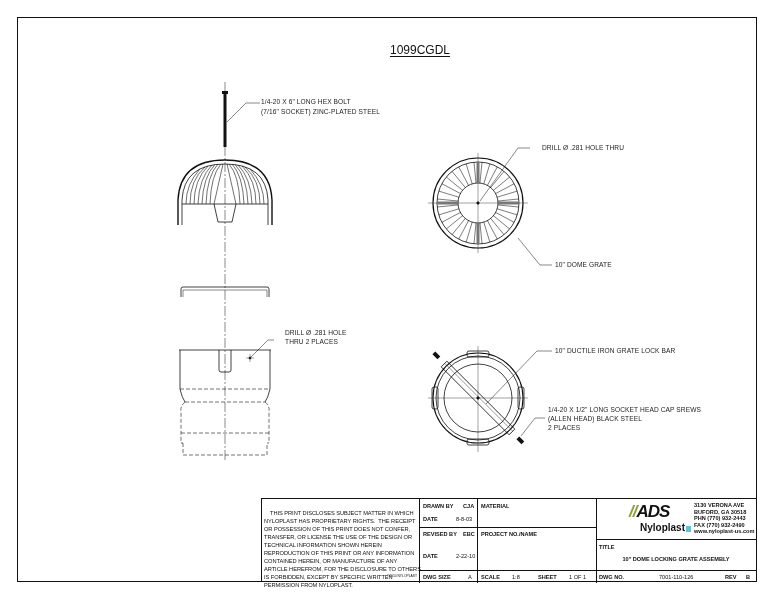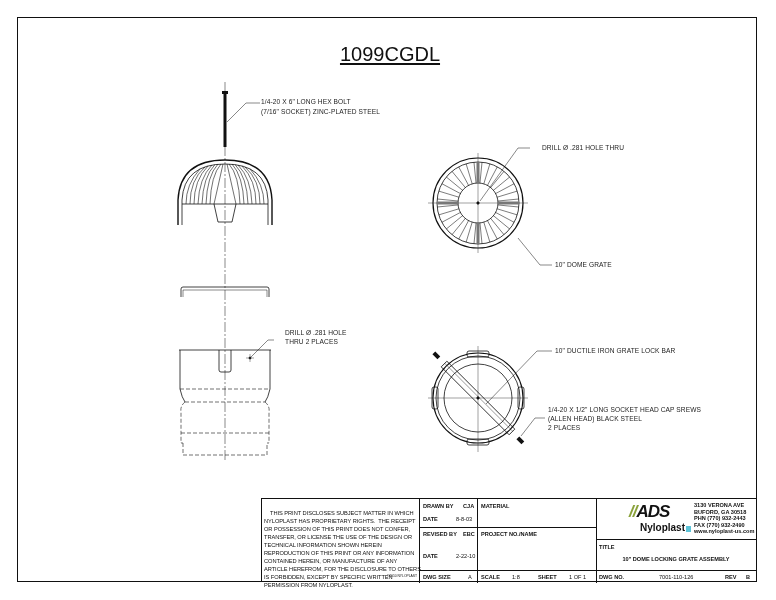--- a/index.html
+++ b/index.html
@@ -1,20 +1,20 @@
 <!DOCTYPE html>
 <html><head>
 <meta charset="utf-8">
 <style>
   html, body { margin:0; padding:0; background:#ffffff; }
   body { width:776px; height:600px; position:relative; overflow:hidden; font-family:"Liberation Sans", sans-serif; color:#111; }
   .frame { position:absolute; left:17px; top:17px; width:740px; height:565px; border:1.5px solid #111; box-sizing:border-box; }
   #drawing { position:absolute; left:0; top:0; width:776px; height:600px; }
   .label { position:absolute; font-size:6.6px; line-height:8px; color:#222; white-space:pre; letter-spacing:0.1px; }
-  .title-main { position:absolute; left:330px; top:43px; width:120px; text-align:center; font-size:20px; color:#111; text-decoration:underline; text-underline-offset:2px; }
+  .title-main { position:absolute; left:330px; top:43px; width:120px; text-align:right; font-size:12px; color:#111; text-decoration:underline; text-underline-offset:2px; }
   .tb { position:absolute; left:261px; top:498px; width:496px; height:84px; border:1.2px solid #111; box-sizing:border-box; font-size:6px; }
   .tb .cell { position:absolute; box-sizing:border-box; }
   .tb .k { font-weight:bold; font-size:5.6px; color:#111; }
   .tb .v { font-size:5.6px; color:#111; }
   .notice { left:0; top:0; width:158px; height:84px; border-right:1px solid #111; padding:2px 2px; font-size:5.7px; line-height:8px; white-space:pre; letter-spacing:-0.05px; }
   .copy { position:absolute; right:2px; bottom:3px; font-size:3.4px; }
   .vl { position:absolute; background:#111; width:1px; }
   .hl { position:absolute; background:#111; height:1px; }
   .logo-ads { position:absolute; left:33px; top:3px; font-size:17px; font-weight:bold; font-style:italic; letter-spacing:-1px; color:#111; }
   .logo-slash { color:#8aa23a; }

